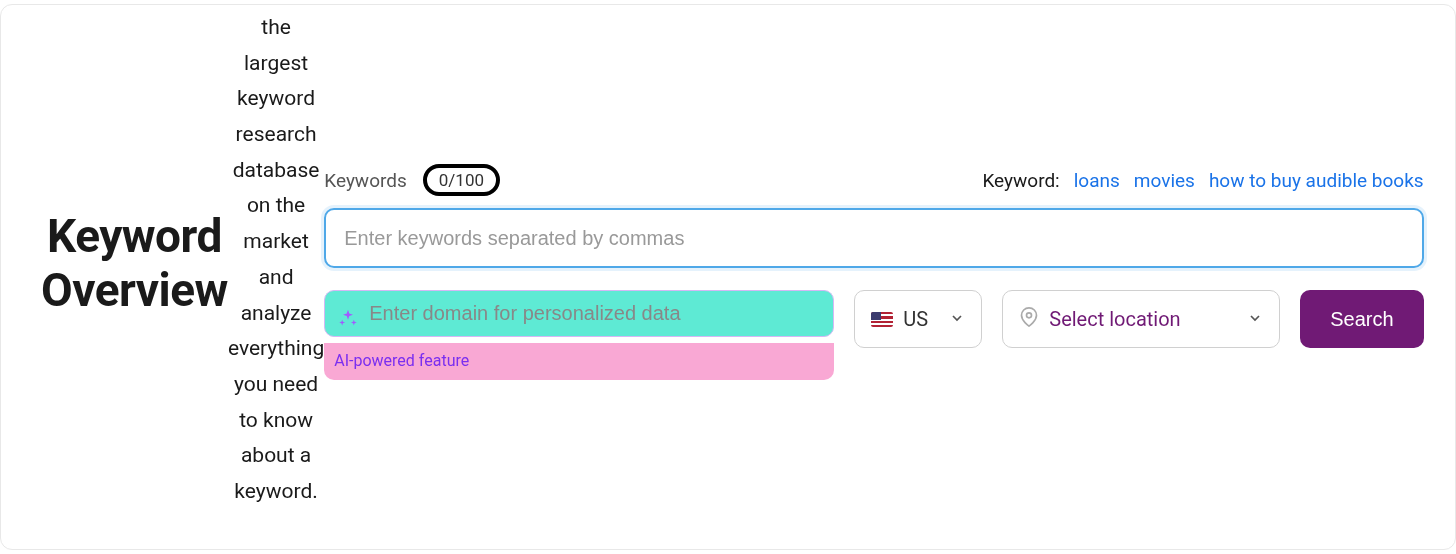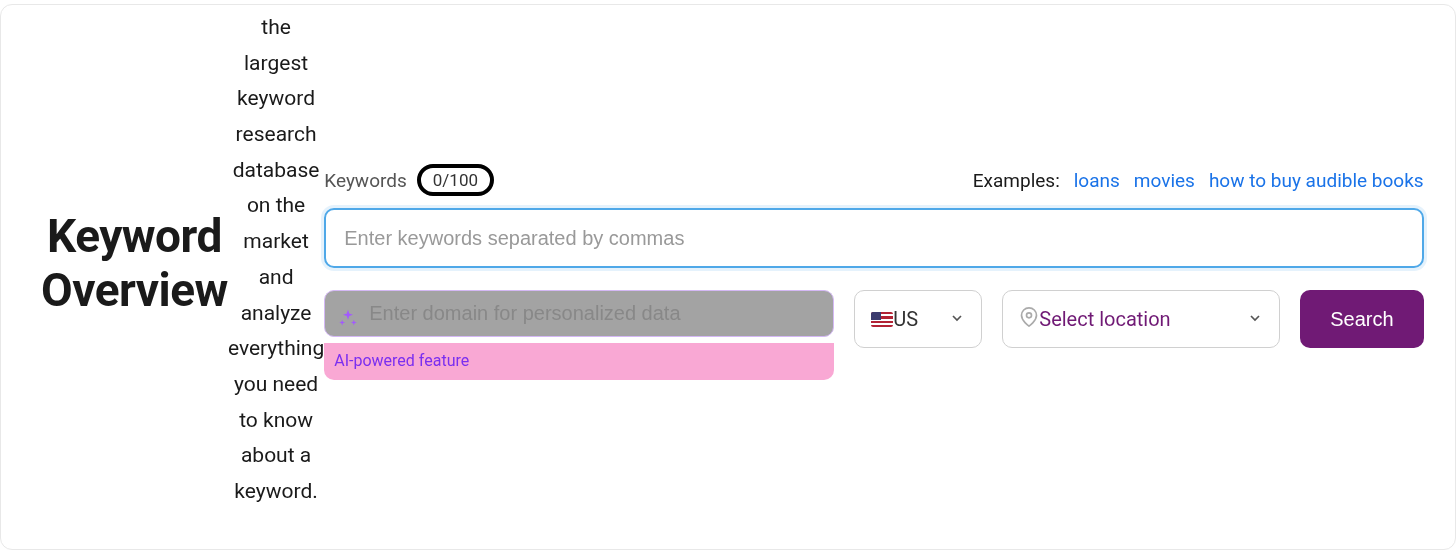--- a/index.html
+++ b/index.html
@@ -51,21 +51,21 @@
       display: flex;
       justify-content: space-between;
       align-items: center;
       margin-bottom: 12px;
       font-size: 19px;
     }
     .keywords-label {
       color: #555;
       display: flex;
       align-items: center;
-      gap: 10px;
+      gap: 16px;
     }
     .count-pill {
       border: 4px solid #000000;
       border-radius: 999px;
       padding: 2px 12px;
       font-size: 17px;
       color: #333;
     }
     .examples-wrap {
       display: flex;
@@ -102,21 +102,21 @@
     }
     .domain-wrap {
       position: relative;
       flex: 0 0 510px;
     }
     .domain-input {
       width: 100%;
       height: 47px;
       border: 1px solid #d4b8f5;
       border-radius: 10px;
-      background: #a3a3a3;
+      background: #5eead4;
       padding: 0 28px 0 44px;
       font-size: 20px;
       color: #333;
       outline: none;
     }
     .domain-input::placeholder {
       color: #888;
     }
     .sparkle-icon {
       position: absolute;
@@ -134,20 +134,21 @@
       width: 100%;
     }
     .selector {
       height: 58px;
       border: 1px solid #d0d0d0;
       border-radius: 10px;
       background: #fff;
       display: flex;
       align-items: center;
       padding: 0 16px;
+      gap: 10px;
       font-size: 20px;
       color: #333;
       cursor: pointer;
     }
     .country-selector {
       flex: 0 0 auto;
       min-width: 128px;
     }
     .location-selector {
       flex: 0 0 auto;
@@ -209,21 +210,21 @@
     <span>and analyze everything you need to know about a keyword.</span>
   </p>
 
   <div class="form-area">
     <div class="top-row">
       <div class="keywords-label">
         <span>Keywords</span>
         <span class="count-pill">0/100</span>
       </div>
       <div class="examples-wrap">
-        <span class="examples-label">Examples:</span>
+        <span class="examples-label">Keyword:</span>
         <a class="example-link">loans</a>
         <a class="example-link">movies</a>
         <a class="example-link">how to buy audible books</a>
       </div>
     </div>
 
     <input type="text" class="keyword-input" placeholder="Enter keywords separated by commas" style="">
 
     <div class="second-row">
       <div class="domain-wrap">

